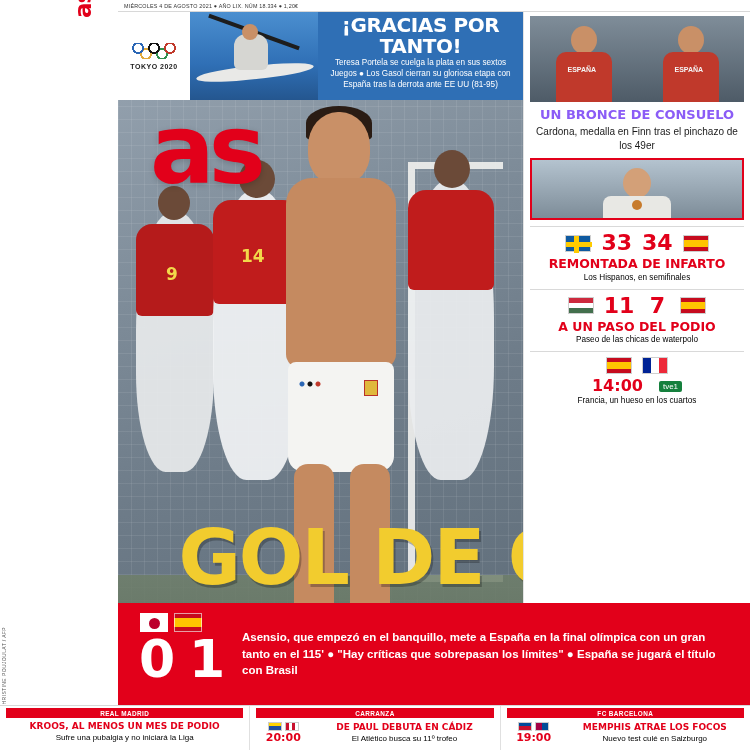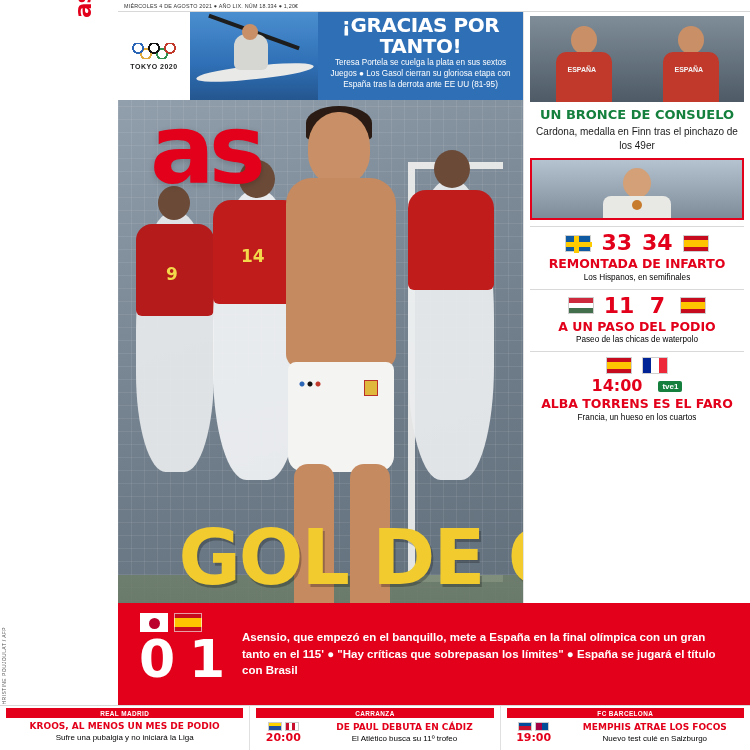--- a/index.html
+++ b/index.html
@@ -236,21 +236,21 @@
   }
   .rail-photo .sailor {
     flex:1; position:relative;
     background: linear-gradient(180deg,#7f8d99 0%,#4e5b67 100%);
   }
   .rail-photo .sailor .head{position:absolute; left:50%; top:10px; margin-left:-13px; width:26px; height:28px; border-radius:50%; background:#c99067;}
   .rail-photo .sailor .shirt{position:absolute; left:50%; top:36px; margin-left:-28px; width:56px; height:50px; background:#c0392b; border-radius:10px 10px 0 0;}
   .rail-photo .sailor .esp{position:absolute; left:50%; top:50px; margin-left:-16px; font-size:7px; color:#f5f5f5; font-weight:bold;}
   .rail-head {
     text-align: center;
-    color: #15803d;
+    color: #8b5cf6;
     font-weight: bold;
     font-size: 13px;
     line-height: 1.1;
     margin: 6px 0 3px;
     font-family: "DejaVu Sans", sans-serif;
   }
   .rail-sub {
     text-align: center; font-size: 10px; line-height: 1.35; color: #1b1b1b;
     margin-bottom: 6px;
   }
@@ -280,21 +280,21 @@
   .match .mscore {
     font-family:"DejaVu Sans", sans-serif;
     font-weight: bold; font-size: 22px; color: #e2001a; line-height: 1;
     min-width: 26px; text-align: center;
   }
   .match .mtime {
     font-family:"DejaVu Sans", sans-serif;
     font-weight: bold; font-size: 16px; color: #e2001a; line-height: 1;
   }
   .tv-badge {
-    display:inline-block; background:#15803d; color:#fff; font-size:8px; font-weight:bold;
+    display:inline-block; background:#15803d; color:#fff; font-size:8px; font-weight:normal;
     padding:1px 4px; border-radius:2px; margin-left:6px; vertical-align:middle;
   }
   .rail-title {
     text-align:center; color:#e2001a; font-weight:bold; font-size:12.5px; line-height:1.1;
     margin-top:3px; font-family:"DejaVu Sans", sans-serif;
   }
   .rail-note { text-align:center; font-size:8.2px; line-height:1.3; margin-top:2px; }
 
   
   .bottombar {
@@ -459,21 +459,20 @@
     <div class="divider"></div>
 
     <div class="match">
       <div class="mflag f-es2"></div>
       <div class="mflag f-fr"></div>
     </div>
     <div class="match">
       <span class="mtime">14:00</span>
       <span class="tv-badge">tve1</span>
     </div>
-    <div class="rail-title">ALBA TORRENS ES EL FARO</div>
     <div class="rail-note">Francia, un hueso en los cuartos</div>
   </div>
 
   <div class="bottombar">
 
     <div class="bcol">
       <div class="kicker">REAL MADRID</div>
       <div class="bhead">KROOS, AL MENOS UN MES DE PODIO</div>
       <div class="btext">Sufre una pubalgia y no iniciará la Liga</div>
     </div>

